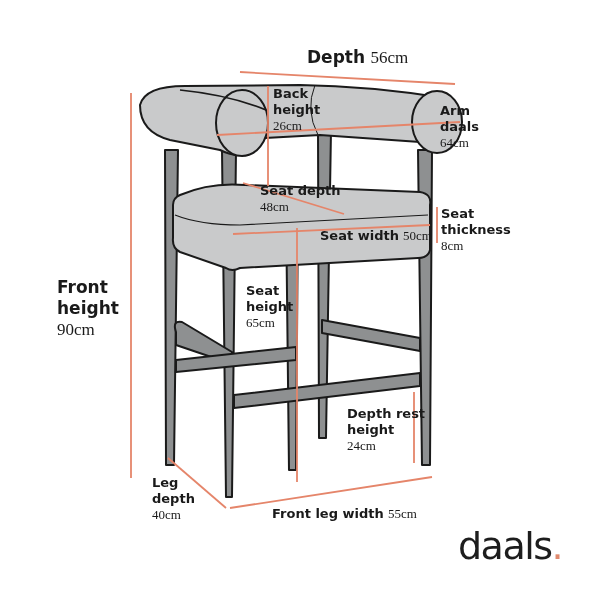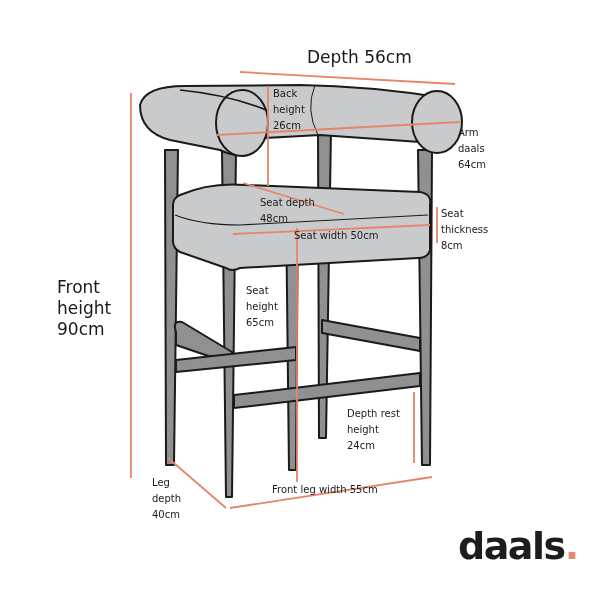--- a/index.html
+++ b/index.html
@@ -1,24 +1,24 @@
 <!DOCTYPE html>
 <html><head>
   <meta charset="utf-8">
   <style>
     html, body { margin: 0; padding: 0; background: #ffffff; }
     body { width: 600px; height: 600px; position: relative; overflow: hidden;
            font-family: "DejaVu Sans", "Liberation Sans", sans-serif; color: #1a1a1a; }
     #diagram { position: absolute; left: 0; top: 0; width: 600px; height: 600px; }
-    .lbl { position: absolute; font-size: 10px; line-height: 16px; color: #1a1a1a; white-space: nowrap; }
-    .lbl b { font-weight: normal; }
-    .lbl .v { font-weight: normal; }
+    .lbl { position: absolute; font-size: 13px; line-height: 16px; color: #1a1a1a; white-space: nowrap; }
+    .lbl b { font-weight: bold; }
+    .lbl .v { font-weight: normal; font-family: Liberation Serif, serif; }
     .big { font-size: 17px; line-height: 21px; }
     .logo { position: absolute; left: 458px; top: 524px; font-family: "DejaVu Sans", sans-serif;
-            font-weight: bold; font-size: 38px; letter-spacing: -1.5px; color: #1d1d1d; }
+            font-weight: normal; font-size: 38px; letter-spacing: -1.5px; color: #1d1d1d; }
     .logo .dot { color: #e08a6e; }
   </style>
 </head>
 <body>
 
 <svg id="diagram" width="600" height="600" viewBox="0 0 600 600" xmlns="http://www.w3.org/2000/svg">
 
   <g fill="#8e9091" stroke="#1a1a1a" stroke-width="2" stroke-linejoin="round">
 
     <path d="M165 150 L178 150 L174 465 L166 465 Z"></path>
@@ -68,32 +68,32 @@
 <div class="lbl big" style="left:307px; top:47px;">
   <b>Depth</b> <span class="v">56cm</span>
 </div>
 
 <div class="lbl" style="left:273px; top:86px;">
   <b>Back</b><br>
   <b>height</b><br>
   <span class="v">26cm</span>
 </div>
 
-<div class="lbl" style="left:458px; top:103px;margin-top:22px;">
+<div class="lbl" style="left:440px; top:103px;">
   <b>Arm</b><br>
   <b>daals</b><br>
   <span class="v">64cm</span>
 </div>
 
-<div class="lbl" style="left:260px; top:195px;">
+<div class="lbl" style="left:260px; top:183px;">
   <b>Seat depth</b><br>
   <span class="v">48cm</span>
 </div>
 
-<div class="lbl" style="left:294px; top:228px;">
+<div class="lbl" style="left:320px; top:228px;">
   <b>Seat width</b> <span class="v">50cm</span>
 </div>
 
 <div class="lbl" style="left:441px; top:206px;">
   <b>Seat</b><br>
   <b>thickness</b><br>
   <span class="v">8cm</span>
 </div>
 
 <div class="lbl big" style="left:57px; top:277px;">
@@ -113,19 +113,19 @@
   <b>height</b><br>
   <span class="v">24cm</span>
 </div>
 
 <div class="lbl" style="left:152px; top:475px;">
   <b>Leg</b><br>
   <b>depth</b><br>
   <span class="v">40cm</span>
 </div>
 
-<div class="lbl" style="left:272px; top:482px;text-align:center;">
+<div class="lbl" style="left:272px; top:506px;text-align:center;">
   <b>Front leg width</b> <span class="v">55cm</span>
 </div>
 
 <div class="logo">
   <span>daals</span><span class="dot">.</span>
 </div>
 
 </body></html>

